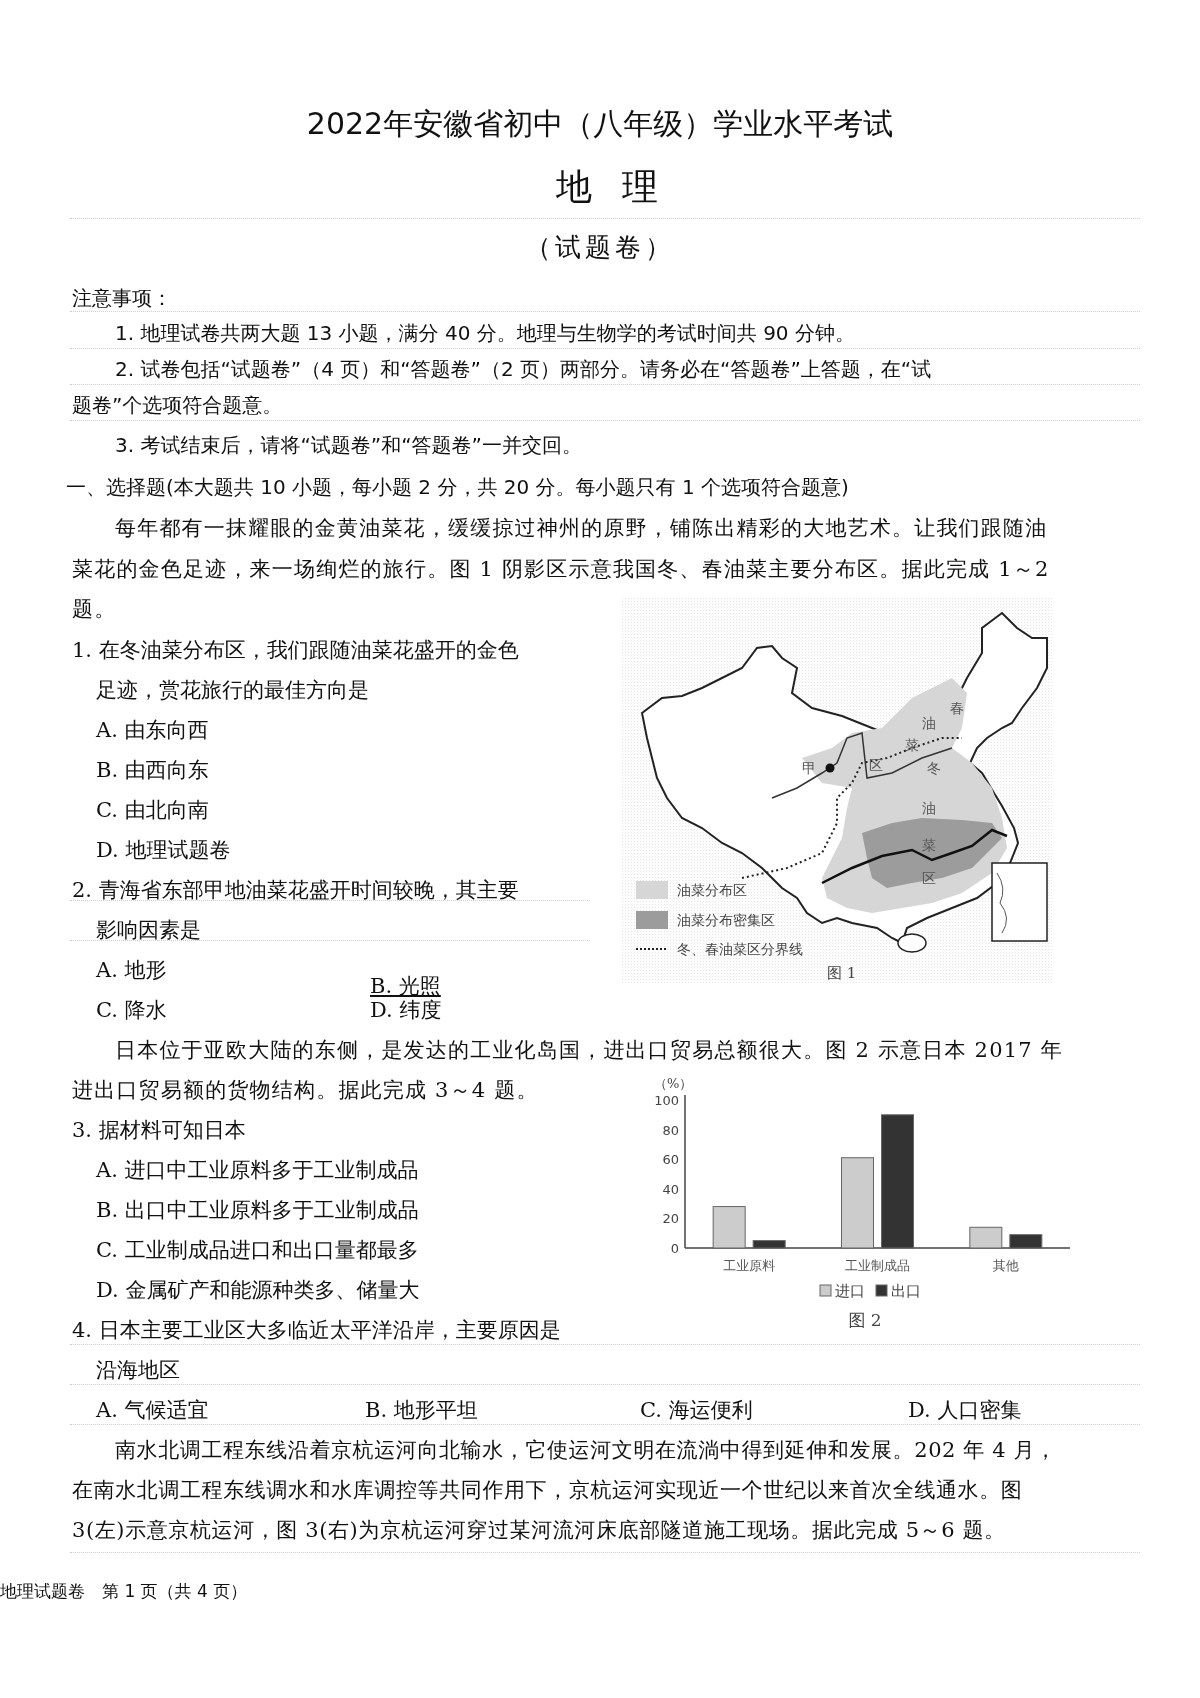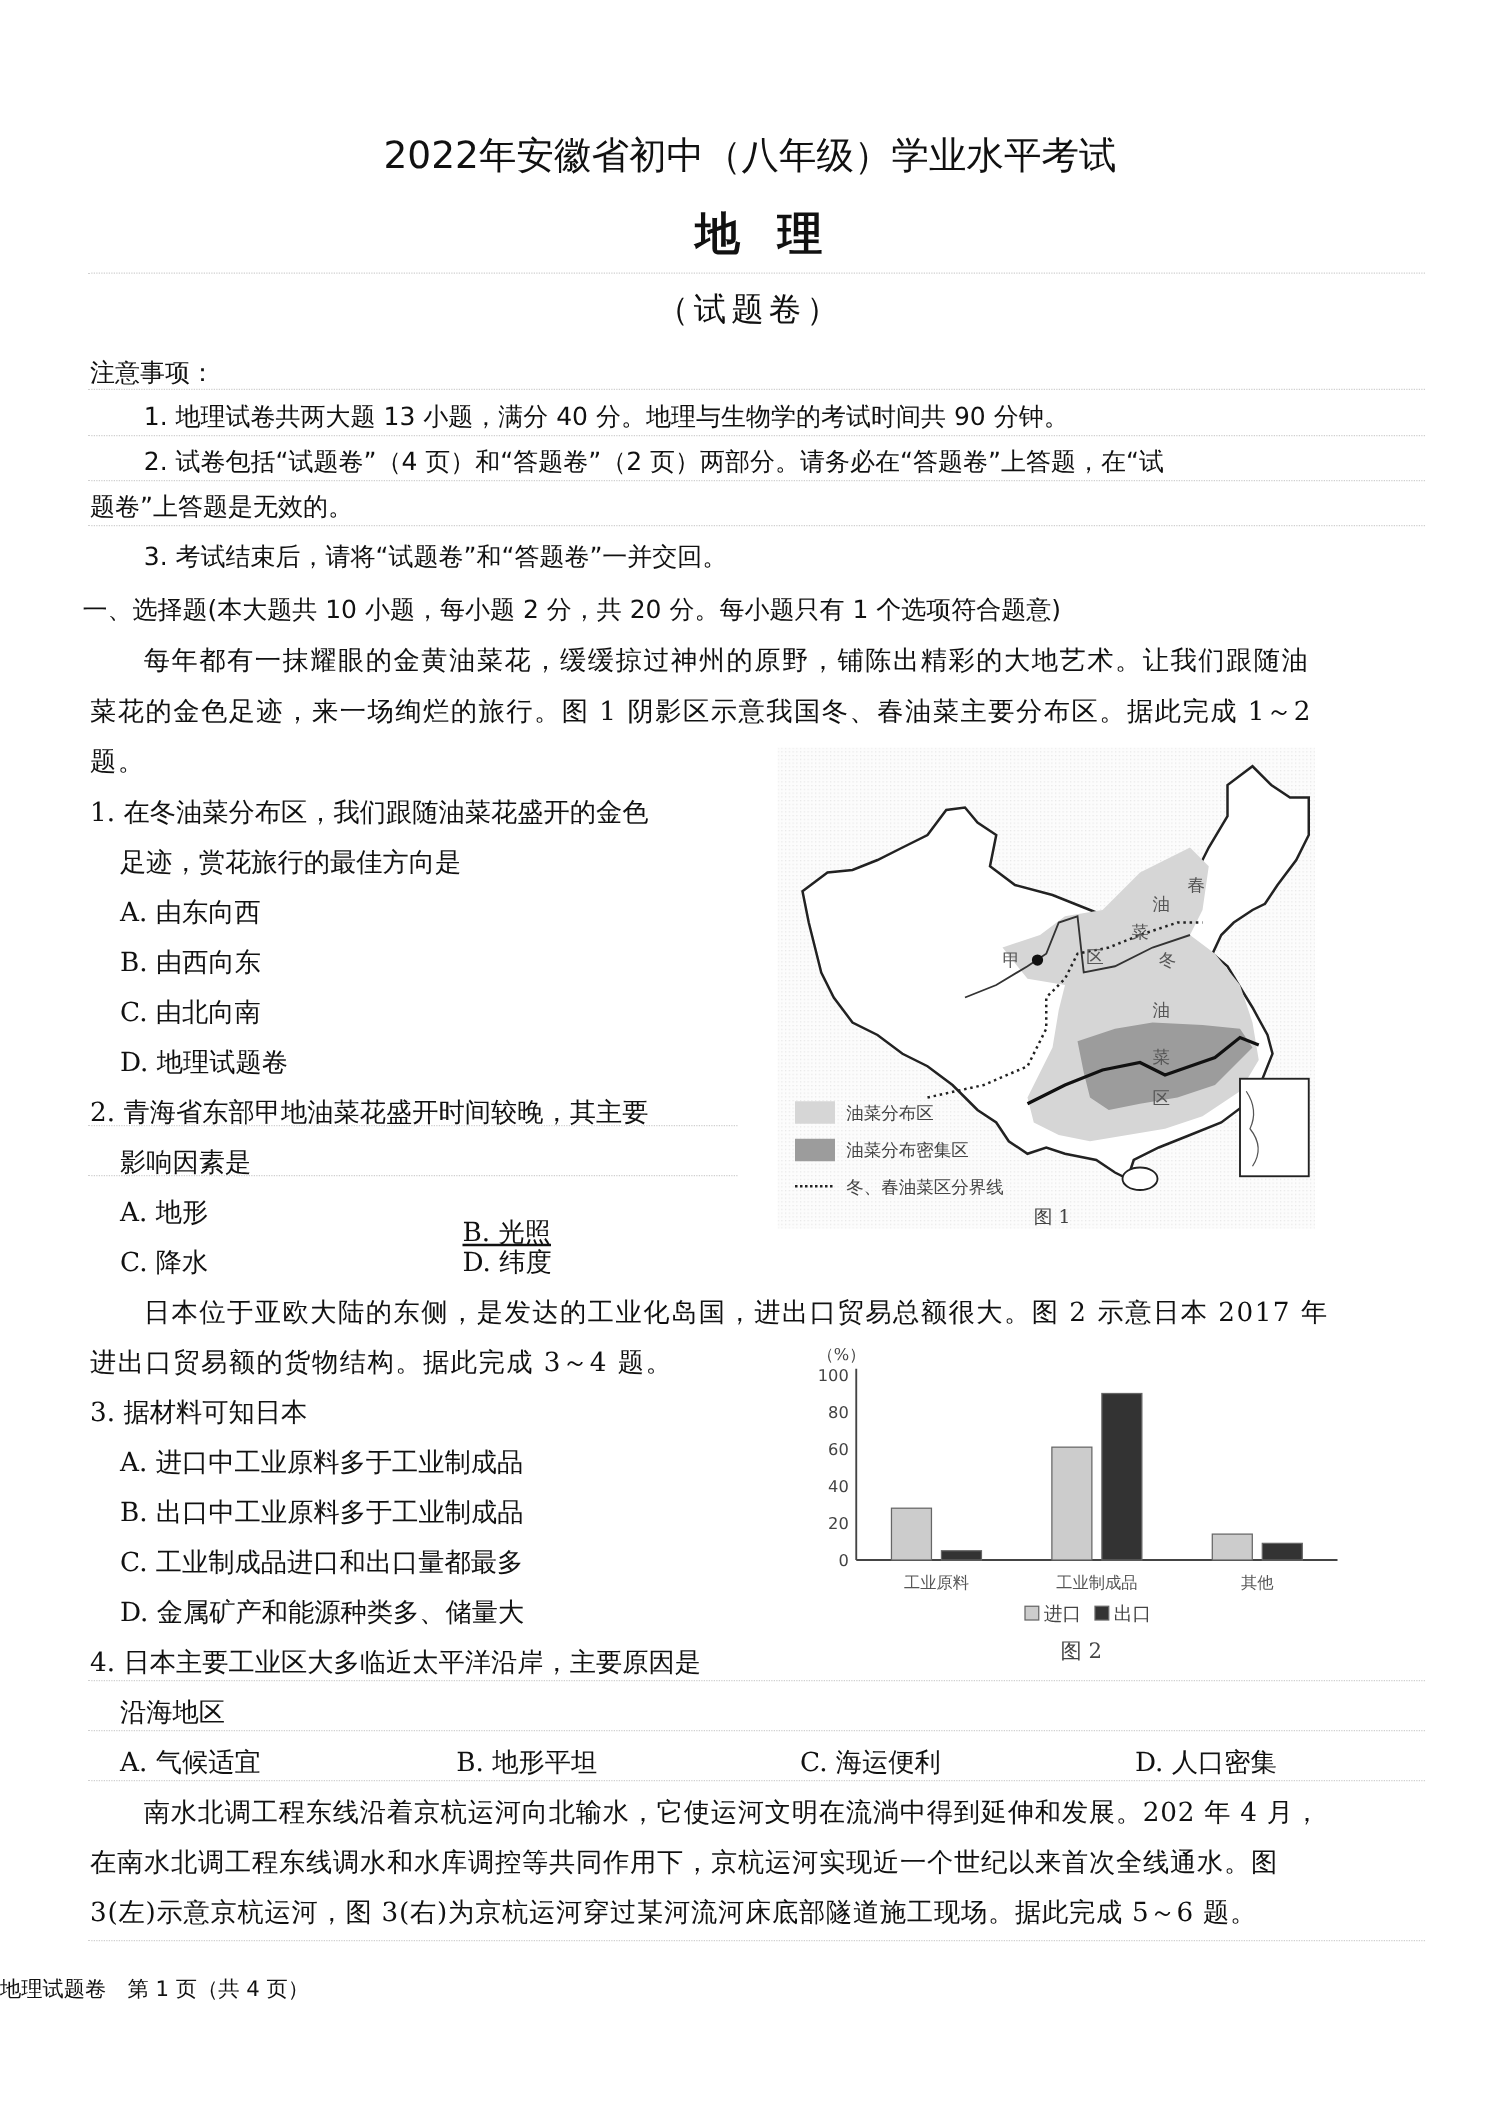--- a/index.html
+++ b/index.html
@@ -5,21 +5,21 @@
   html, body { margin: 0; padding: 0; background: #ffffff; }
   body {
     width: 1200px; height: 1698px; position: relative; overflow: hidden;
     font-family: "DejaVu Serif", "Liberation Serif", serif; color: #111;
   }
   .abs { position: absolute; white-space: nowrap; }
   .sans { font-family: "DejaVu Sans", "Liberation Sans", sans-serif; }
   .dotline { position: absolute; left: 70px; right: 60px; border-top: 1px dotted #cfcfcf; height: 0; }
 
   #title { left: 0; right: 0; top: 104px; text-align: center; font-size: 30px; font-family: "DejaVu Sans", sans-serif; }
-  #subject { left: 0; right: 0; top: 163px; text-align: center; font-size: 36px; font-weight: bold; letter-spacing: 30px; padding-left: 44px; font-family: "DejaVu Sans", sans-serif; }
+  #subject { left: 0; right: 0; top: 163px; text-align: center; font-size: 36px; font-weight: normal; letter-spacing: 30px; padding-left: 44px; font-family: "DejaVu Sans", sans-serif; }
   #paper-type { left: 0; right: 0; top: 230px; text-align: center; font-size: 26px; letter-spacing: 4px; font-family: "DejaVu Sans", sans-serif; }
   .notice { font-family: "DejaVu Sans", sans-serif; font-size: 20px; }
   .body-txt { font-size: 21px; letter-spacing: 1.2px; }
   .opt { font-size: 21px; }
 
   
   #fig1 { left: 622px; top: 598px; width: 430px; height: 385px; }
   #fig2 { left: 640px; top: 1070px; width: 440px; height: 300px; }
 </style>
 </head>
@@ -29,21 +29,21 @@
 <div class="abs" id="subject">地理</div>
 <div class="dotline" style="top:218px"></div>
 <div class="abs" id="paper-type">（试题卷）</div>
 
 <div class="abs notice" style="left:72px; top:285px;">注意事项：</div>
 <div class="dotline" style="top:311px"></div>
 <div class="abs notice" style="left:115px; top:320px;">1. 地理试卷共两大题 13 小题，满分 40 分。地理与生物学的考试时间共 90 分钟。</div>
 <div class="dotline" style="top:348px"></div>
 <div class="abs notice" style="left:115px; top:356px;">2. 试卷包括“试题卷”（4 页）和“答题卷”（2 页）两部分。请务必在“答题卷”上答题，在“试</div>
 <div class="dotline" style="top:384px"></div>
-<div class="abs notice" style="left:72px; top:392px;">题卷”上答题是无效的。</div>
+<div class="abs notice" style="left:72px; top:392px;">题卷”个选项符合题意。</div>
 <div class="dotline" style="top:420px"></div>
 <div class="abs notice" style="left:115px; top:432px;">3. 考试结束后，请将“试题卷”和“答题卷”一并交回。</div>
 
 <div class="abs notice" style="left:66px; top:474px;">一、选择题(本大题共 10 小题，每小题 2 分，共 20 分。每小题只有 1 个选项符合题意)</div>
 
 <div class="abs body-txt" style="left:115px; top:514px;">每年都有一抹耀眼的金黄油菜花，缓缓掠过神州的原野，铺陈出精彩的大地艺术。让我们跟随油</div>
 <div class="abs body-txt" style="left:72px; top:555px;">菜花的金色足迹，来一场绚烂的旅行。图 1 阴影区示意我国冬、春油菜主要分布区。据此完成 1～2</div>
 <div class="abs body-txt" style="left:72px; top:595px;">题。</div>
 
 <div class="abs opt" style="left:72px; top:636px;">1. 在冬油菜分布区，我们跟随油菜花盛开的金色</div>

